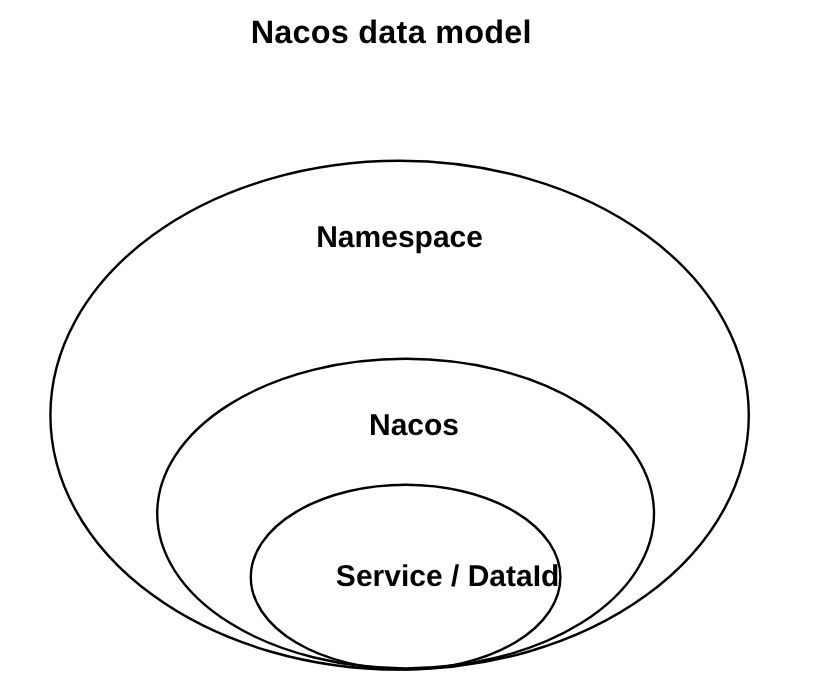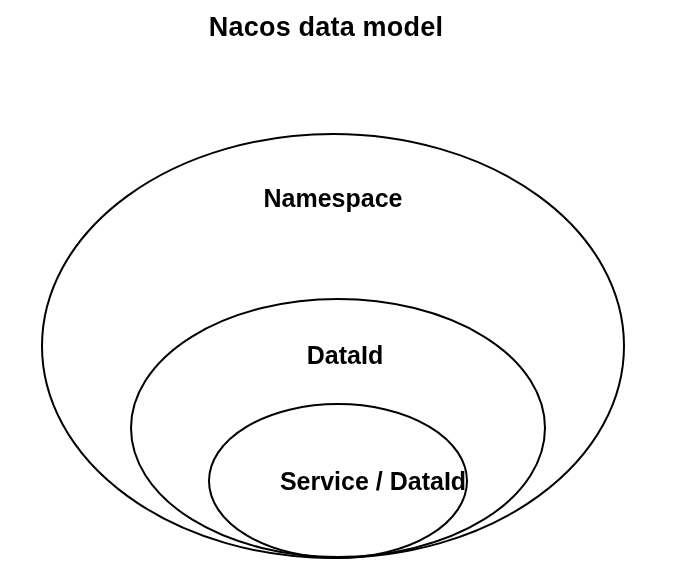--- a/index.html
+++ b/index.html
@@ -77,17 +77,17 @@
   <div id="diagram-title">Nacos data model</div>
 
   <svg id="venn-svg" viewBox="0 0 688 582" xmlns="http://www.w3.org/2000/svg">
     <ellipse class="ellipse-shape" id="ellipse-namespace" cx="333" cy="346" rx="291" ry="212" stroke="#000000"></ellipse>
     <ellipse class="ellipse-shape" id="ellipse-group" cx="338" cy="428" rx="207" ry="129" stroke="#000000"></ellipse>
     <ellipse class="ellipse-shape" id="ellipse-service" cx="338" cy="481" rx="129" ry="77" stroke="#000000"></ellipse>
   </svg>
 
   <div class="ring-label" id="label-namespace" style="left: 333px; top: 198px; color: rgb(0, 0, 0);">Namespace</div>
 
-  <div class="ring-label" id="label-group" style="left: 345px; top: 355px; color: rgb(0, 0, 0);">DataId</div>
+  <div class="ring-label" id="label-group" style="left: 345px; top: 355px; color: rgb(0, 0, 0);">Nacos</div>
 
   <div class="ring-label" id="label-service" style="left: 332px; top: 481px; color: rgb(0, 0, 0); margin-left: 41px;">Service / DataId</div>
 
 </div>
 
 </body></html>

